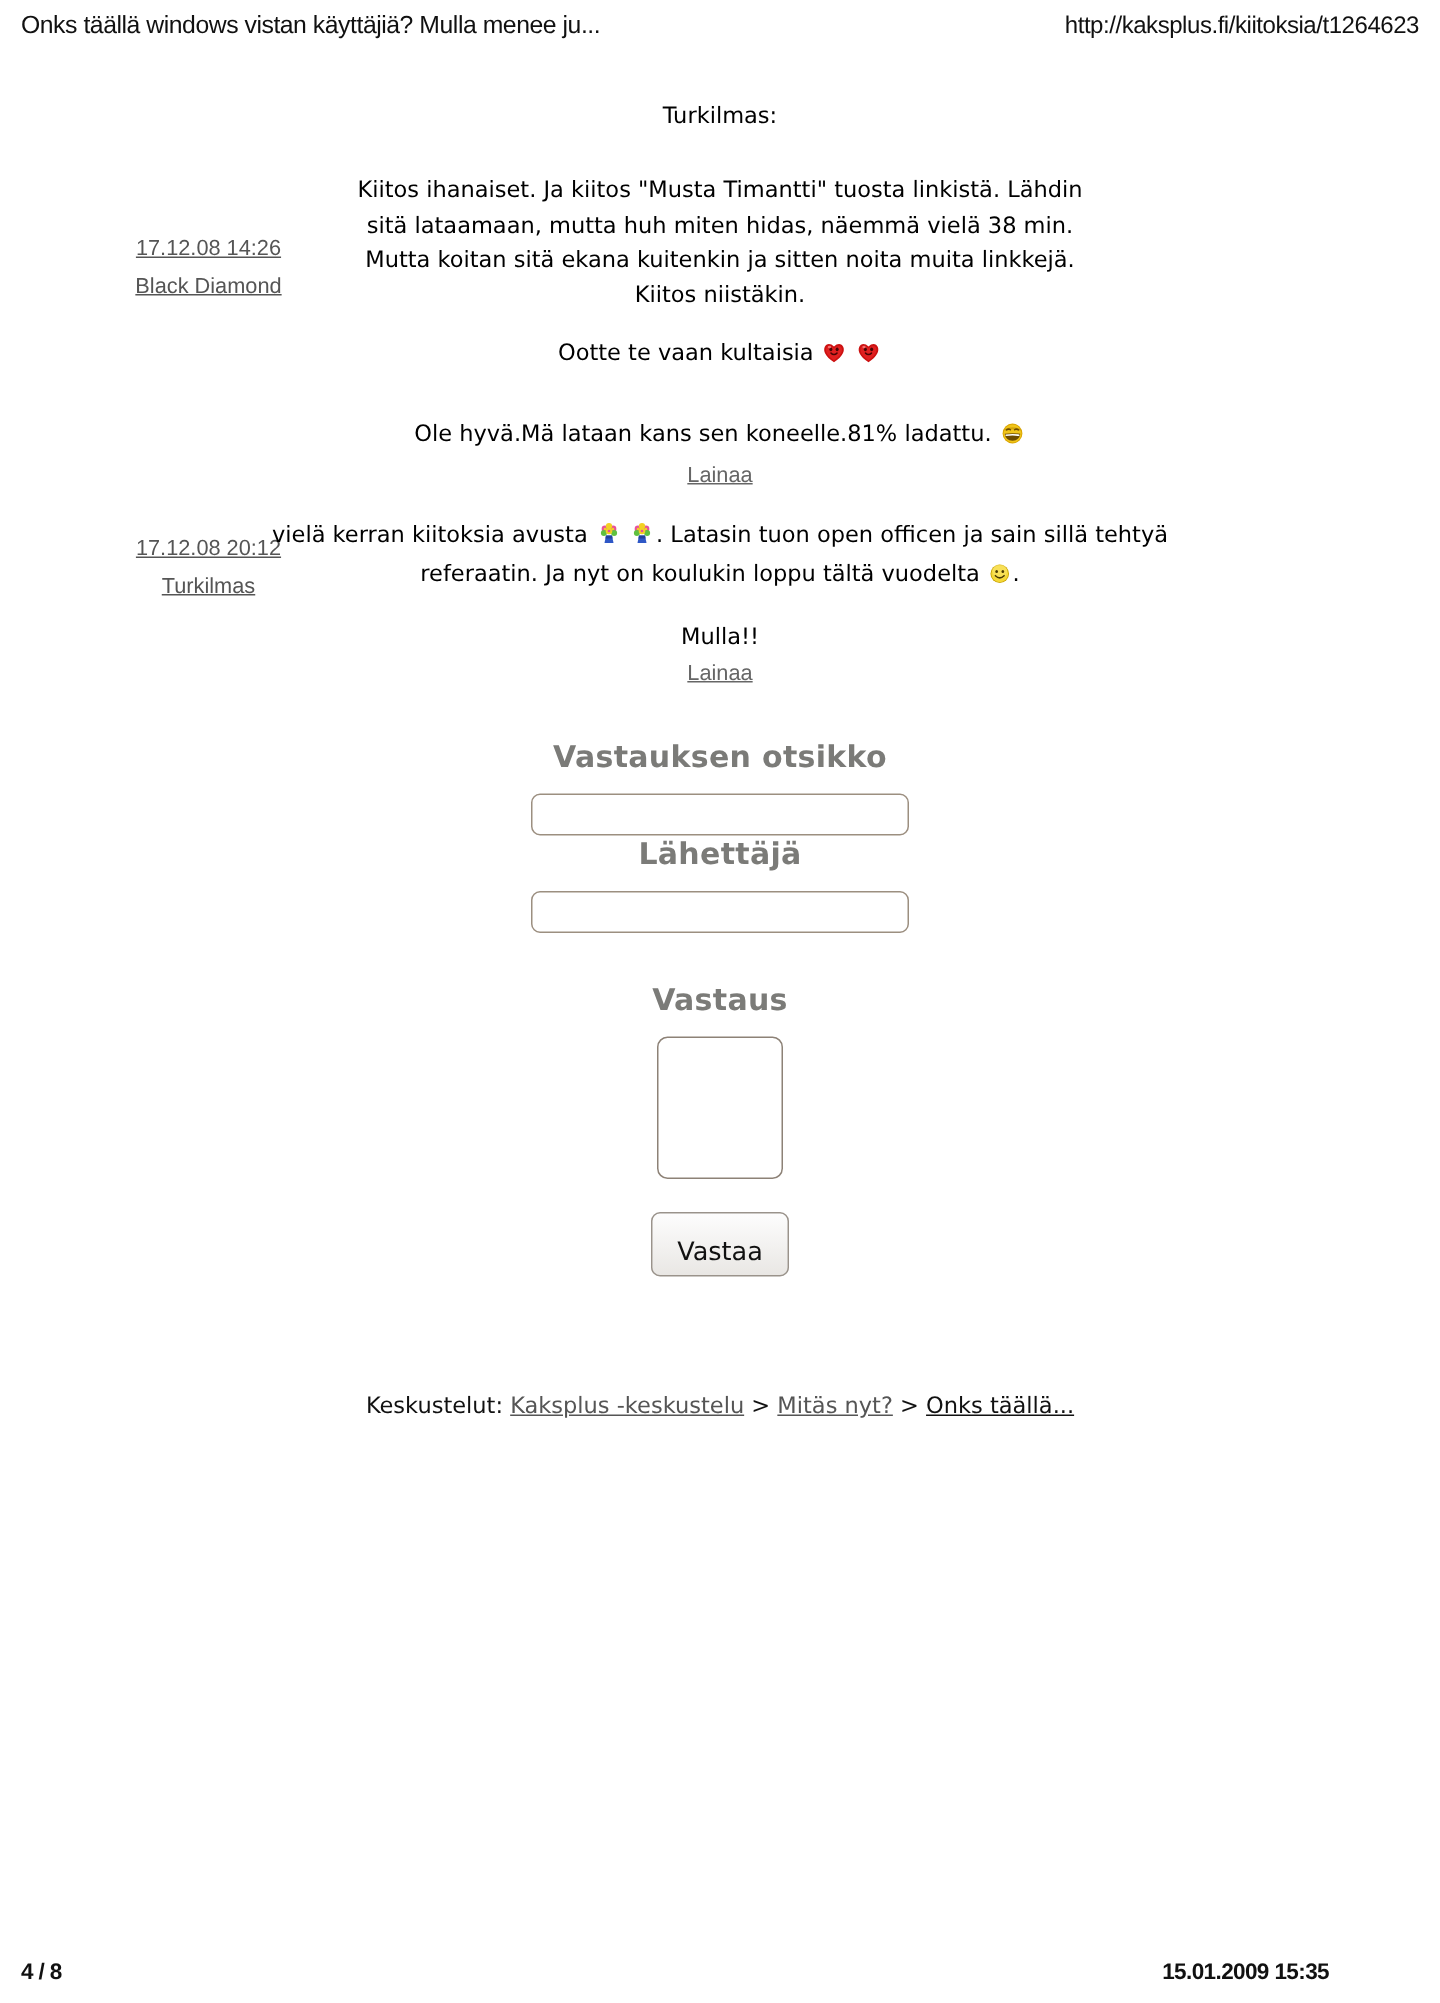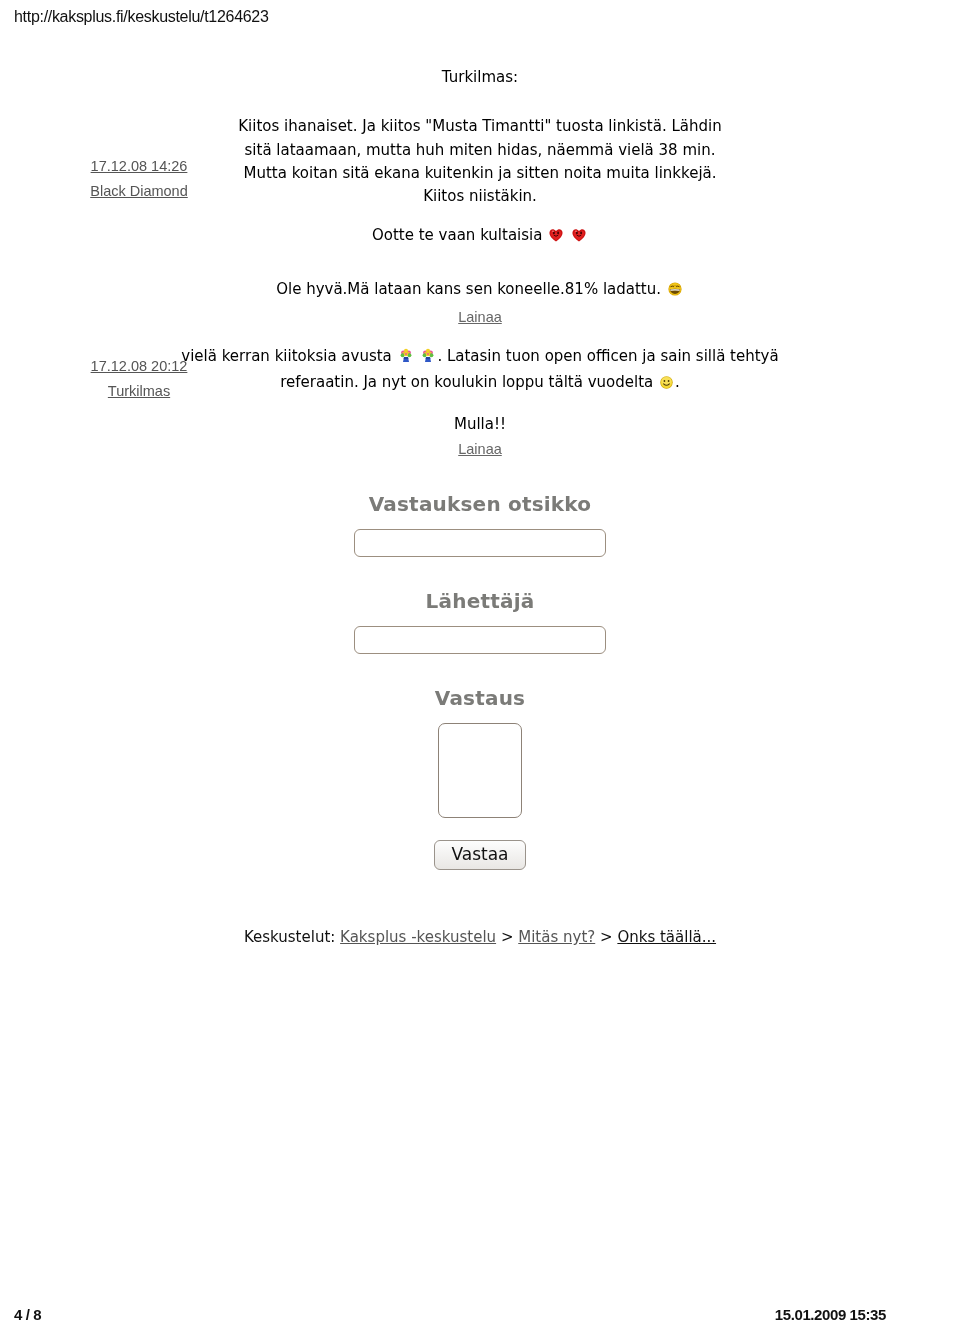--- a/index.html
+++ b/index.html
@@ -116,21 +116,21 @@
     background:#fff;
     font-family:"DejaVu Sans", sans-serif;
     font-size:13px;
     padding:4px;
     resize:none;
     outline:none;
   }
   .submit-btn {
     display:block;
     margin:22px auto 0 auto;
-    padding:3px 16px 5px 16px;
+    padding:16px 16px 5px 16px;
     font-family:"DejaVu Sans", sans-serif;
     font-size:17px;
     color:#111;
     background:linear-gradient(#fdfdfd,#e9e7e4);
     border:1.5px solid #9a938b;
     border-radius:6px;
     cursor:pointer;
   }
 
   
@@ -145,21 +145,22 @@
   .breadcrumb a { color:#555; text-decoration:underline; }
   .breadcrumb a.current { color:#111; }
   .breadcrumb .sep { color:#111; }
 </style>
 </head>
 <body>
 
 <div class="page">
 
   <div class="print-header">
-    <span class="ph-url">http://kaksplus.fi/keskustelu/t1264623</span>
+    <span class="ph-title">Onks täällä windows vistan käyttäjiä? Mulla menee ju...</span>
+    <span class="ph-url">http://kaksplus.fi/kiitoksia/t1264623</span>
   </div>
 
   <div class="thread">
 
     <div class="post" style="height:200px;">
 
       <div class="post-meta" style="left:44px; top:98px;">
         <a href="#">17.12.08 14:26</a><br>
         <a href="#">Black Diamond</a>
       </div>
@@ -277,21 +278,21 @@
         </div>
       </div>
     </div>
   </div>
 
   <div class="reply-form" style="top:492px;">
 
     <div class="form-label">Vastauksen otsikko</div>
     <input class="txt-input" type="text" placeholder="" style="">
 
-    <div class="form-label" style="margin-top:32px;">Lähettäjä</div>
+    <div class="form-label" style="">Lähettäjä</div>
     <input class="txt-input" type="text" placeholder="" style="">
 
     <div class="form-label" style="margin-top:32px;">Vastaus</div>
     <textarea class="txt-area" placeholder="" style=""></textarea>
 
     <button class="submit-btn" type="button">Vastaa</button>
   </div>
 
   <div class="breadcrumb" style="top:928px;">
     <span>Keskustelut:</span>

